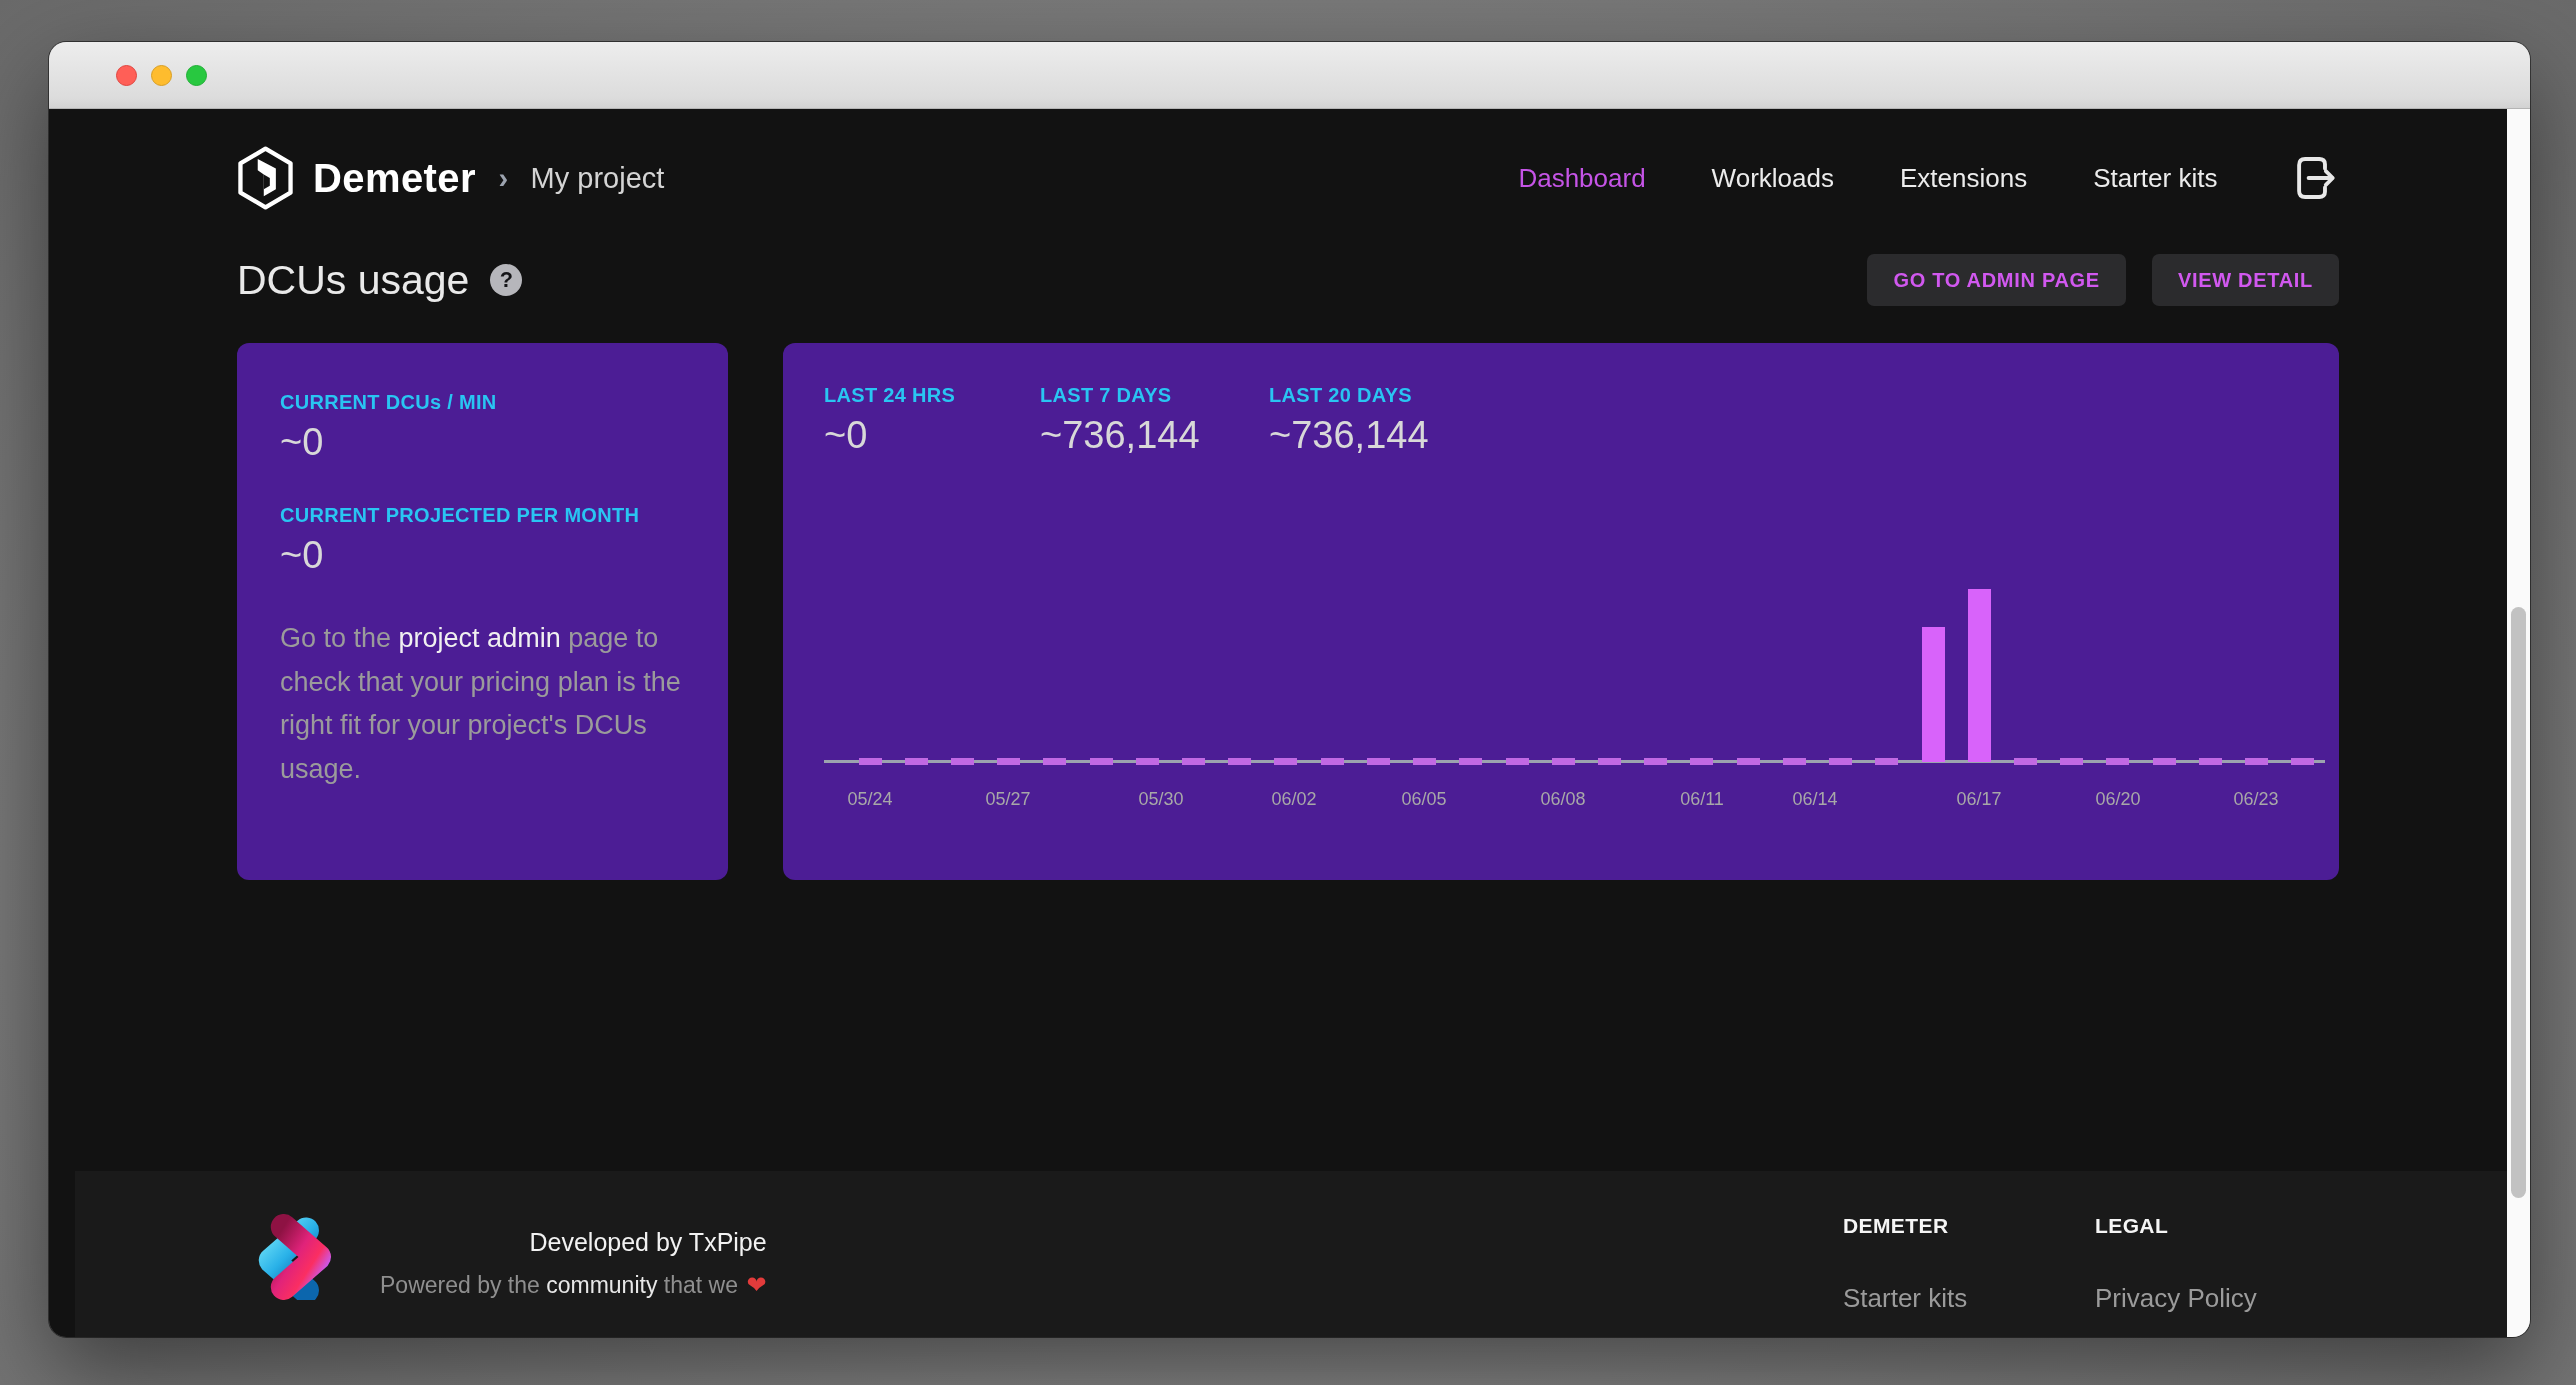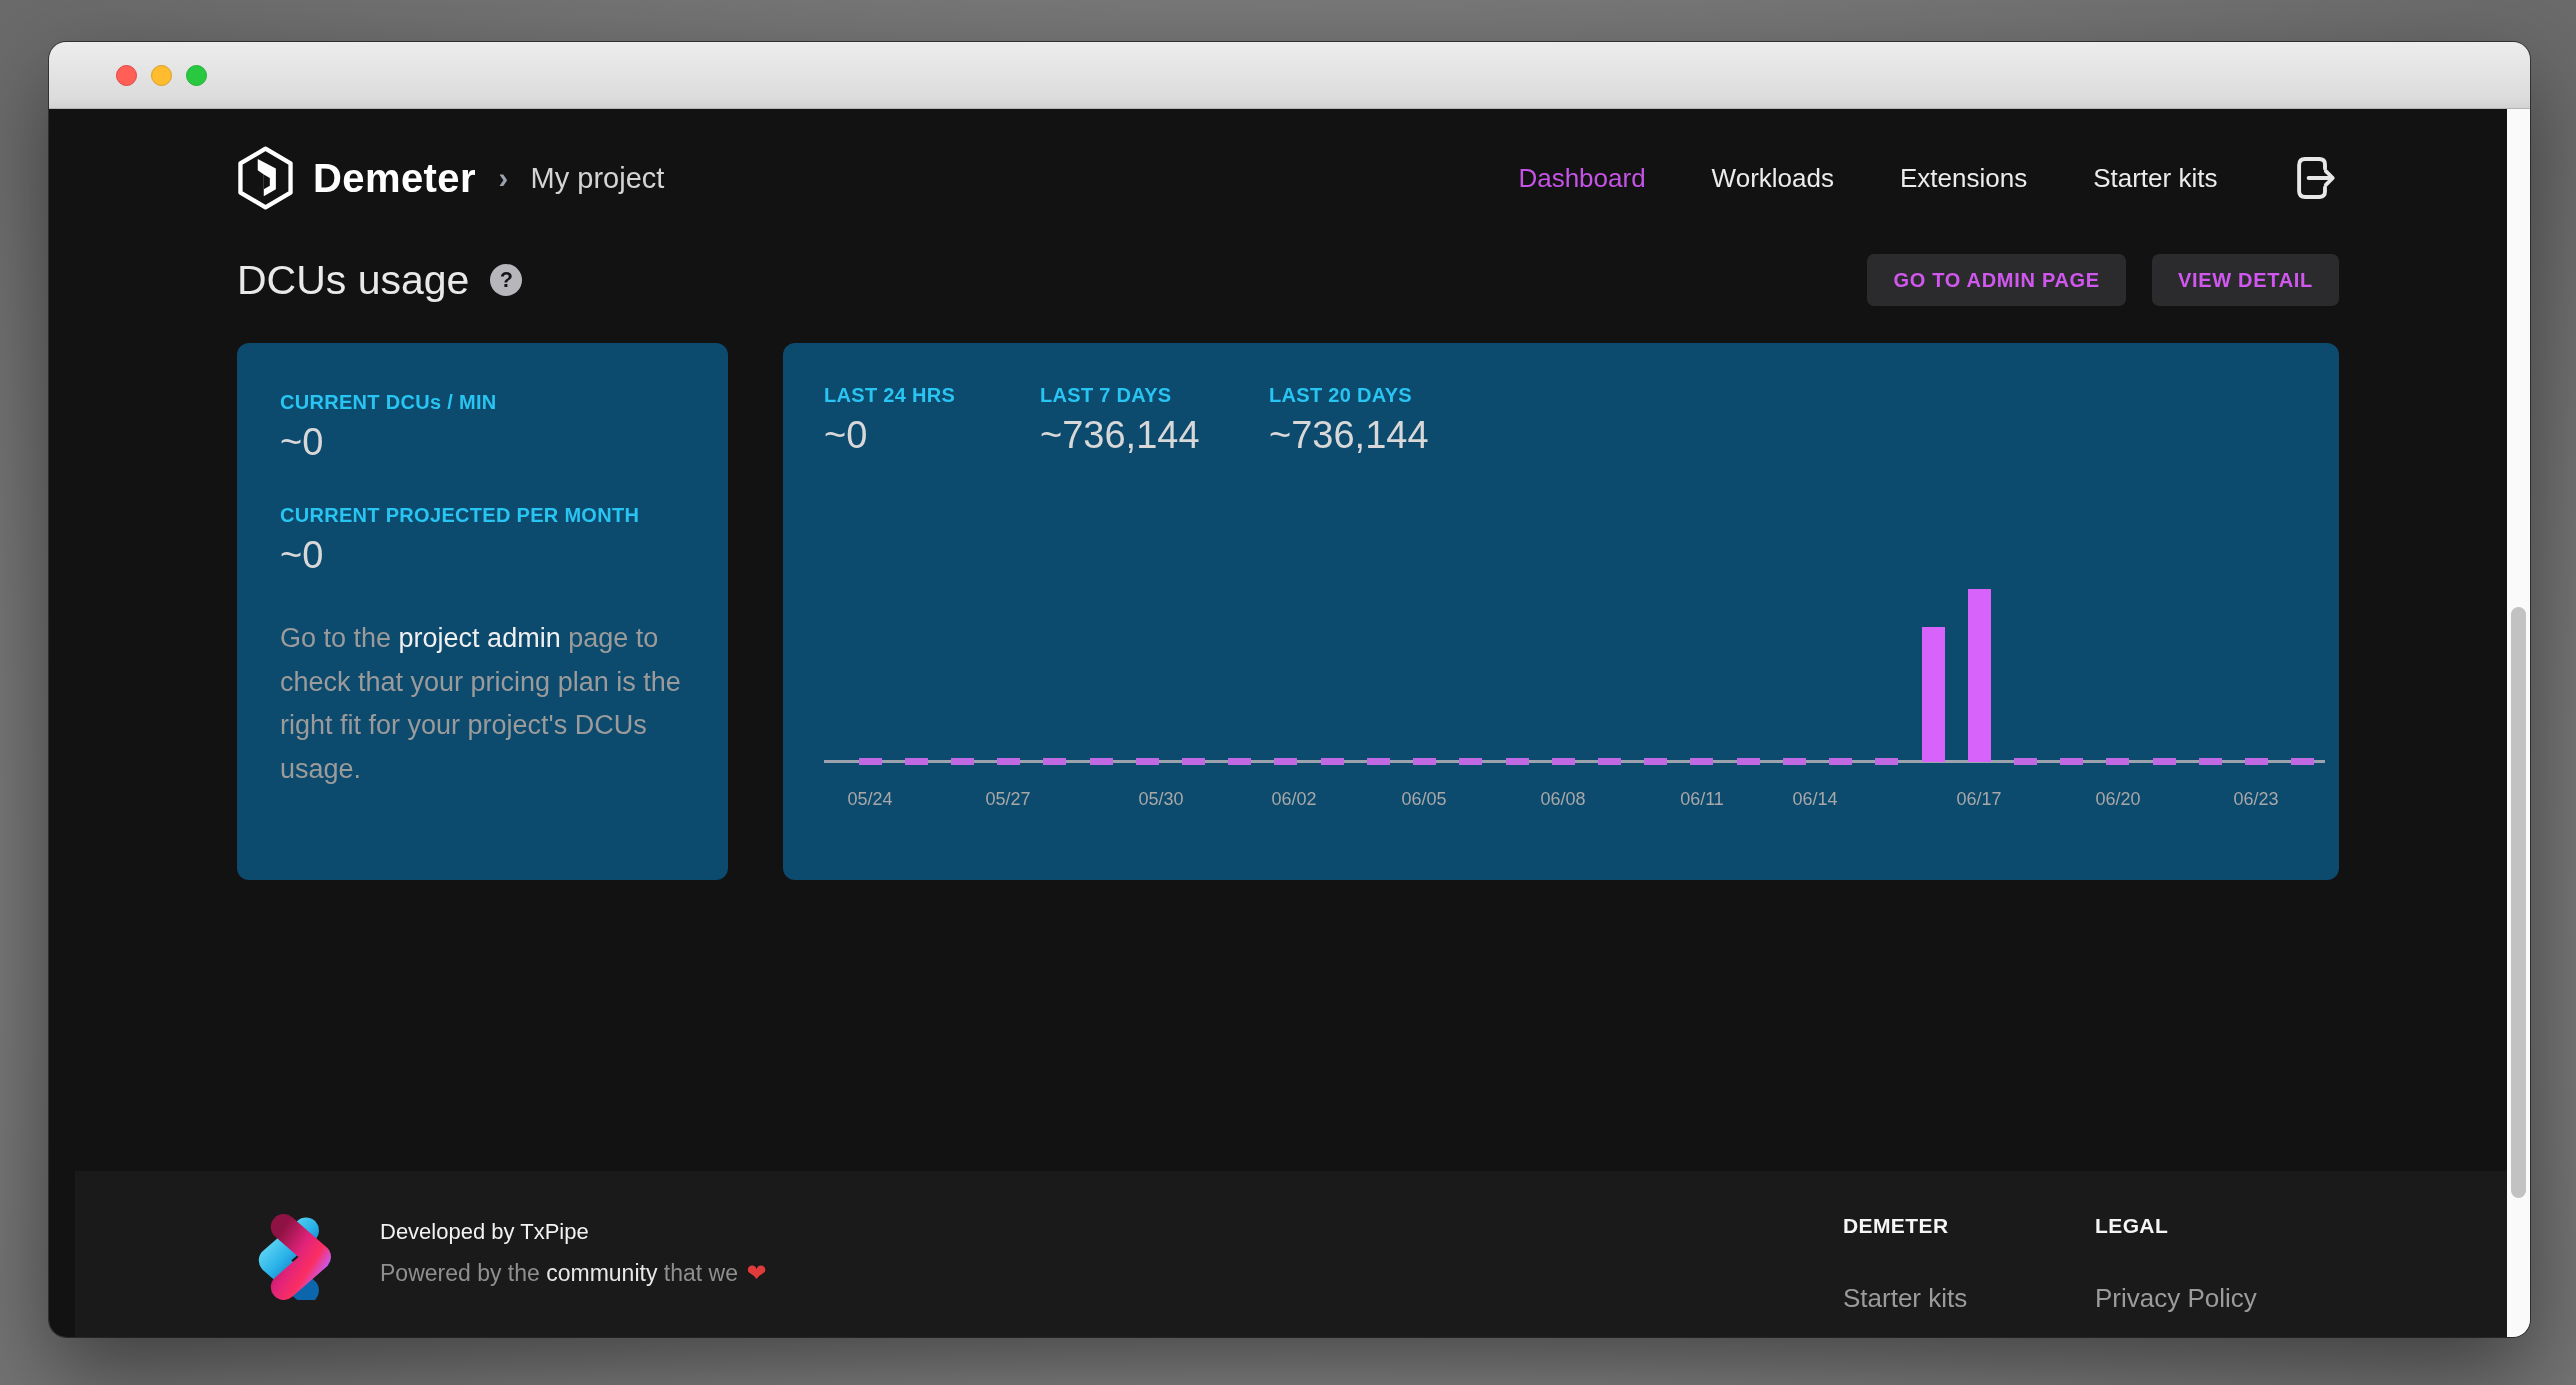--- a/index.html
+++ b/index.html
@@ -52,21 +52,21 @@
     margin-left:21px; cursor:pointer;
   }
   .header-actions { margin-left:auto; display:flex; gap:26px; }
   .btn {
     background:#2b2b2d; border:none; border-radius:7px; height:52px; padding:0 26px;
     color:#d158ef; font-family:inherit; font-size:20px; font-weight:700; letter-spacing:0.7px; cursor:pointer;
   }
 
   
   .cards { margin-top:37px; display:flex; gap:55px; }
-  .card { background:#0c4a6e; border-radius:12px; height:537px; }
+  .card { background:#4c1d95; border-radius:12px; height:537px; }
   .card.summary { width:491px; padding:48px 43px; }
   .card.usage { width:1581px; position:relative; padding:41px; }
 
   .stat-label { color:#29c5f2; font-size:20px; font-weight:700; letter-spacing:0.3px; }
   .stat-value { color:#d8d8d8; font-size:38px; font-weight:400; margin-top:7px; }
   .summary .stat-block { margin-bottom:40px; }
   .summary-note { margin-top:15.5px; width:415px; font-size:27px; line-height:1.62; color:#9b9b9b; font-weight:400; }
   .summary-note .note-link { color:#f0f0f0; cursor:pointer; }
 
   .usage-stats { display:flex; }
@@ -77,21 +77,21 @@
   .axis-line { position:absolute; left:0; bottom:0; width:100%; height:2.6px; background:#9ca3af; }
   .bar { position:absolute; width:22.5px; background:#d863fa; }
   .bar.dash { background:#c169e3; }
   .x-labels { position:absolute; left:41px; top:446px; width:1501px; height:35px; }
   .x-labels span { position:absolute; transform:translateX(-50%); font-size:18px; color:#a8a8a8; }
 
   
   .spacer { flex:1; }
   .footer { background:#1a1a1a; height:166px; display:flex; padding-top:43px; }
   .footer-left { display:flex; gap:41px; align-items:flex-start; }
-  .dev-line { font-size:22px; color:#f2f2f2; margin-top:5px; }
+  .dev-line { font-size:25px; color:#f2f2f2; margin-top:14px;text-align:right; }
   .powered-line { font-size:23px; color:#8f8f8f; margin-top:14px; }
   .powered-line .community { color:#e8e8e8; cursor:pointer; }
   .powered-line .heart { color:#e23b3b; font-size:24px; margin-left:8.6px; }
   .footer-cols { margin-left:auto; display:flex; }
   .fcol { }
   .fcol:nth-child(1){ width:252px; }
   .fcol:nth-child(2){ width:244px; }
   .fcol-title { font-size:21px; font-weight:700; color:#f5f5f5; letter-spacing:0.4px; }
   .fcol-link { margin-top:45px; font-size:26px; color:#9b9b9b; cursor:pointer; }
 </style>

